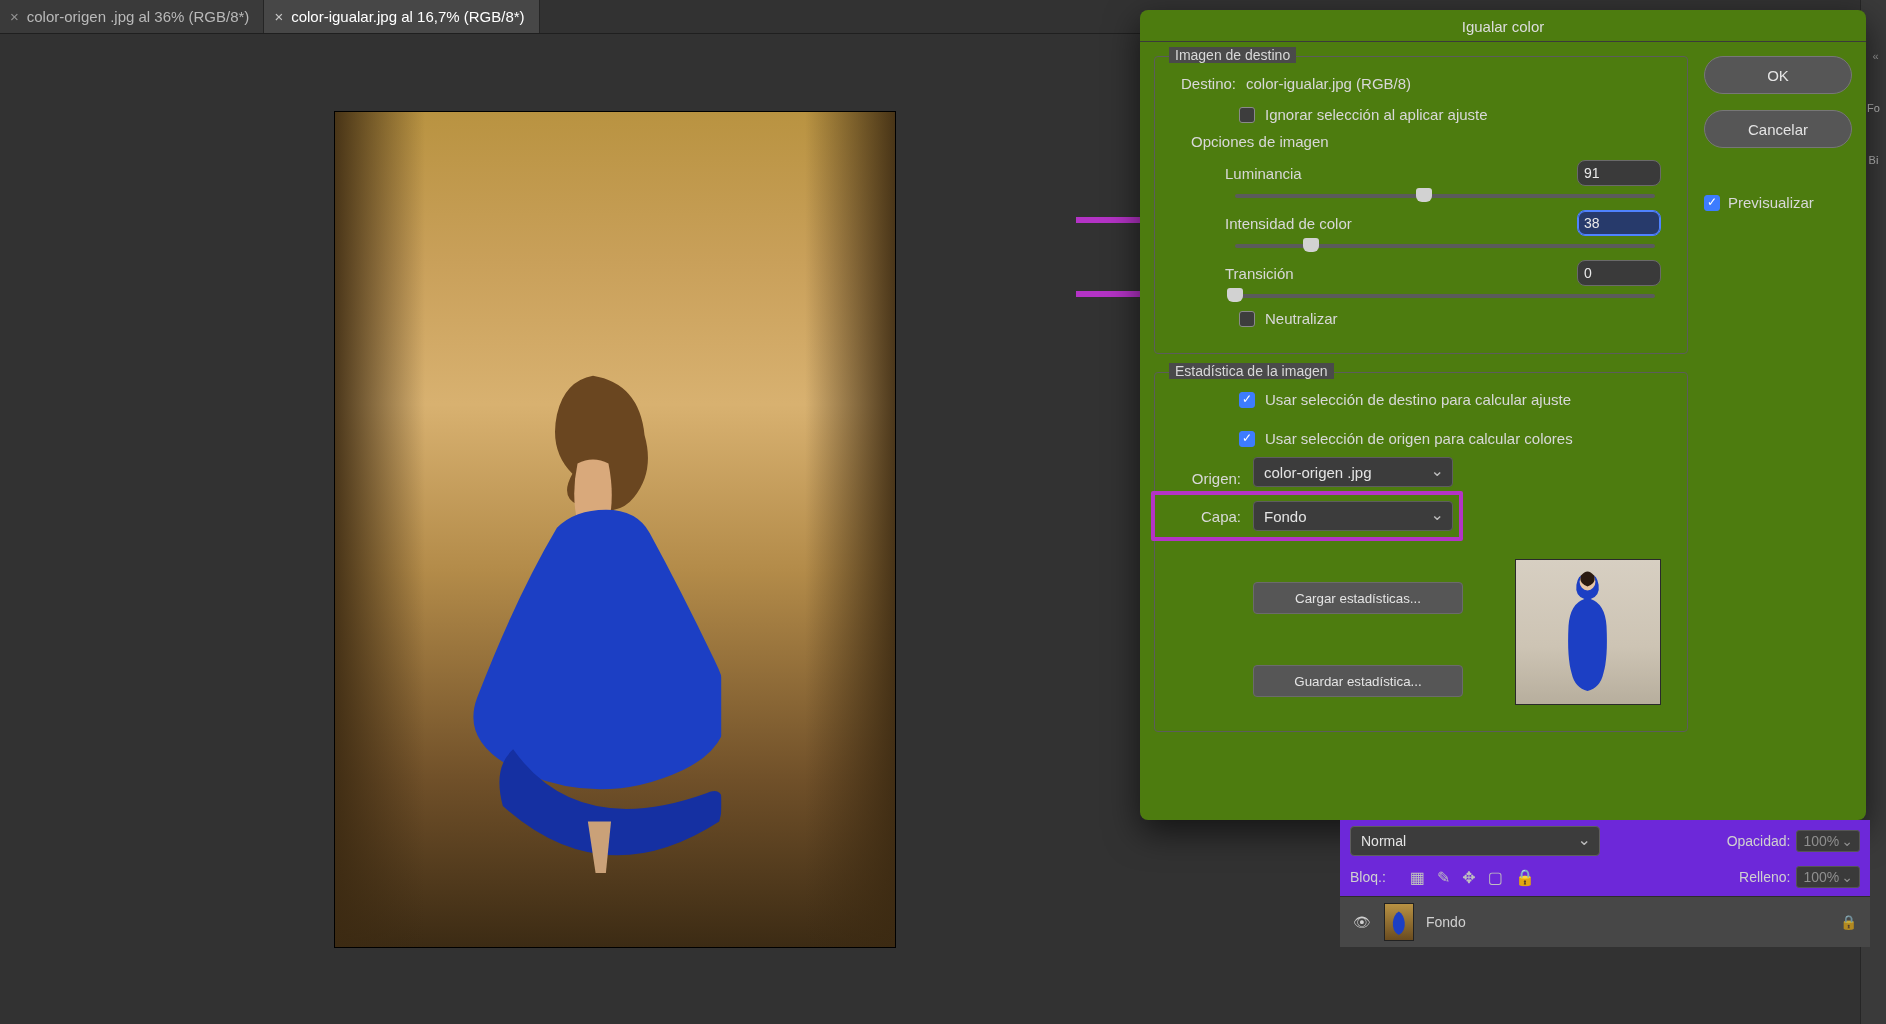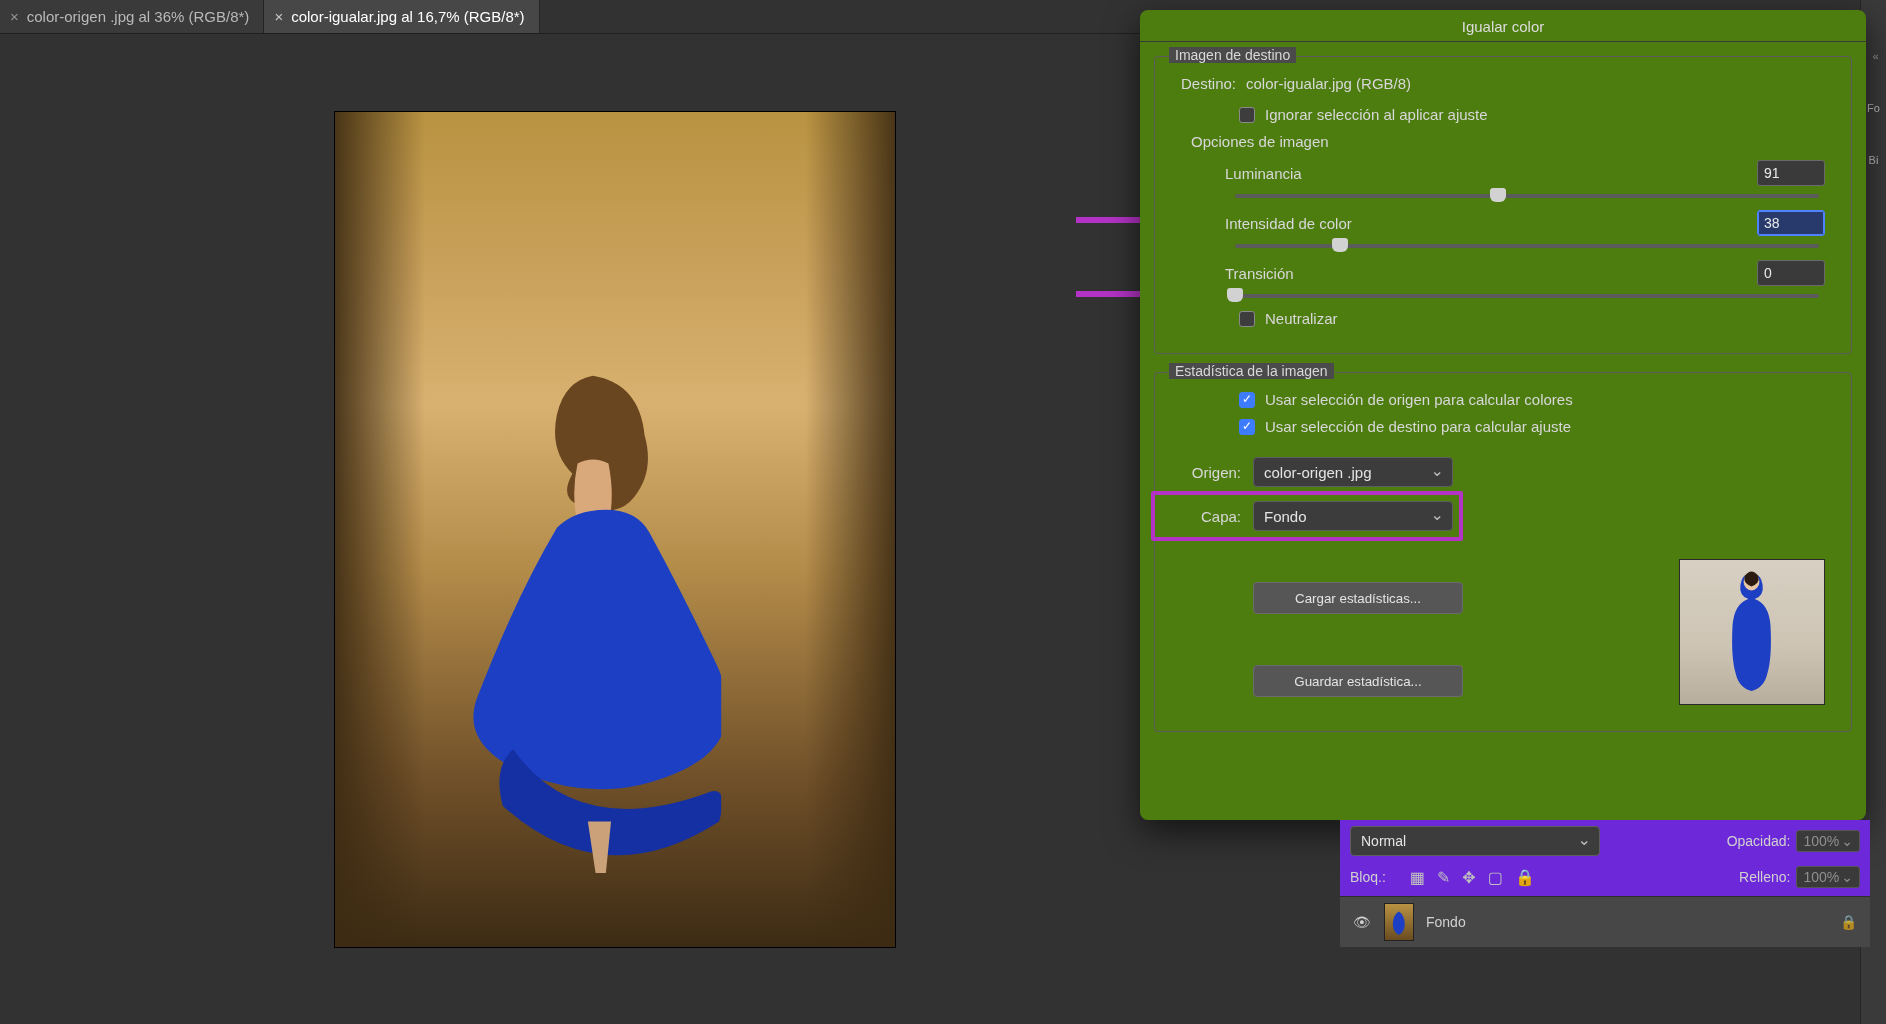--- a/index.html
+++ b/index.html
@@ -123,27 +123,27 @@
     padding: 0 6px;
     font-size: 14px;
     color: #d8d8d8;
   }
   .kv-row { display: flex; align-items: center; gap: 10px; margin-bottom: 14px; }
   .kv-row.indent { padding-left: 58px; margin-bottom: 10px; }
   .sect-label { margin: 6px 0 10px -6px; color: #d8d8d8; }
   .slider-block { margin-bottom: 12px; padding-left: 44px; }
   .slider-head { display: flex; align-items: center; justify-content: space-between; margin-bottom: 8px; }
   .numbox {
-    width: 68px; height: 26px;
+    width: 84px; height: 26px;
     background: #3a3a3a;
     border: 1px solid #6a6a6a;
     color: #eaeaea;
     padding: 2px 6px;
     font-size: 14px;
-    border-radius: 3px;
+    border-radius: 8px;
   }
   .numbox.sel { border-color:#4f82ff; box-shadow: 0 0 0 1px #4f82ff inset; background:#273a6b; }
   .slider-track {
     position: relative;
     height: 4px;
     background: #5b5b5b;
     border-radius: 2px;
     margin-left: 10px; margin-right: 6px;
   }
   .slider-thumb {
@@ -361,30 +361,30 @@
 
         <div class="kv-row indent chk-row" style="margin-top:6px; margin-bottom:0;">
           <input type="checkbox" style="">
           <span>Neutralizar</span>
         </div>
       </div>
 
       <div class="fieldset" style="position:relative; padding-bottom:34px;">
         <span class="legend">Estadística de la imagen</span>
 
+        <div class="kv-row indent chk-row" style="margin-bottom:22px;">
+          <input type="checkbox" checked="" style="">
+          <span>Usar selección de destino para calcular ajuste</span>
+        </div>
         <div class="kv-row indent chk-row">
           <input type="checkbox" checked="" style="">
           <span>Usar selección de origen para calcular colores</span>
         </div>
-        <div class="kv-row indent chk-row" style="margin-bottom:22px;">
-          <input type="checkbox" checked="" style="">
-          <span>Usar selección de destino para calcular ajuste</span>
-        </div>
-
-        <div class="kv-row" style="gap:12px; position:relative;">
+
+        <div class="kv-row" style="gap:12px; position:relative;align-items:flex-end;">
           <span style="width:60px; text-align:right;">Origen:</span>
           <div class="select">
             <span>color-origen .jpg</span>
           </div>
         </div>
 
         <div class="ann-box" style="left:-4px; top:118px; width:312px; height:50px;"></div>
 
         <div class="kv-row" style="gap:12px;">
           <span style="width:60px; text-align:right;">Capa:</span>
@@ -406,20 +406,28 @@
           <svg viewBox="0 0 100 160">
             <path d="M50 6 q-12 0 -14 14 q-2 14 10 18 q-18 6 -20 34 q-2 40 4 60 q4 18 20 22 q16 -4 20 -22 q6 -20 4 -60 q-2 -28 -20 -34 q12 -4 10 -18 q-2 -14 -14 -14z" fill="#1c3fc4"></path>
             <ellipse cx="50" cy="16" rx="10" ry="11" fill="#e7c6a6"></ellipse>
             <path d="M42 8 q8 -10 16 0 q4 10 -8 14 q-12 -4 -8 -14z" fill="#2a1a10"></path>
           </svg>
         </div>
       </div>
 
     </div>
 
+    <div class="dialog-side">
+      <div class="btn">OK</div>
+      <div class="btn">Cancelar</div>
+      <div class="chk-row" style="margin-top:30px;">
+        <input type="checkbox" checked="" style="">
+        <span>Previsualizar</span>
+      </div>
+    </div>
   </div>
 </div>
 
 <div class="layers-panel">
   <div class="layers-row1">
     <div class="select sel-blend">
       <span>Normal</span>
     </div>
     <div style="display:flex; align-items:center; gap:6px;">
       <span>Opacidad:</span>

